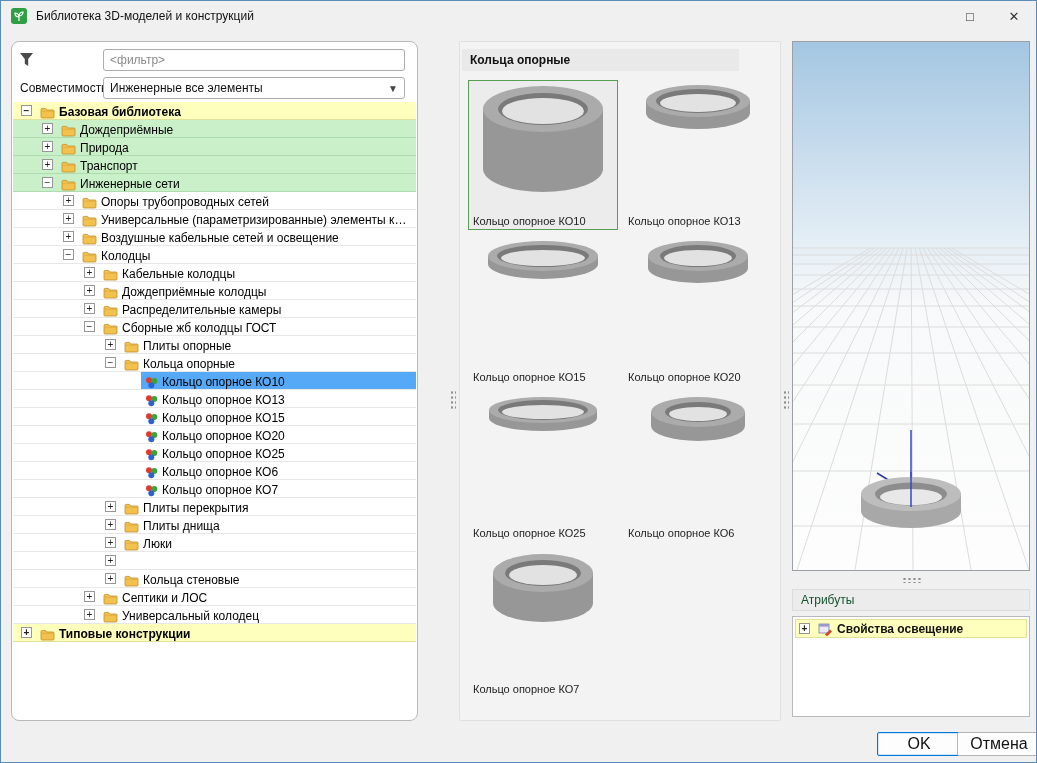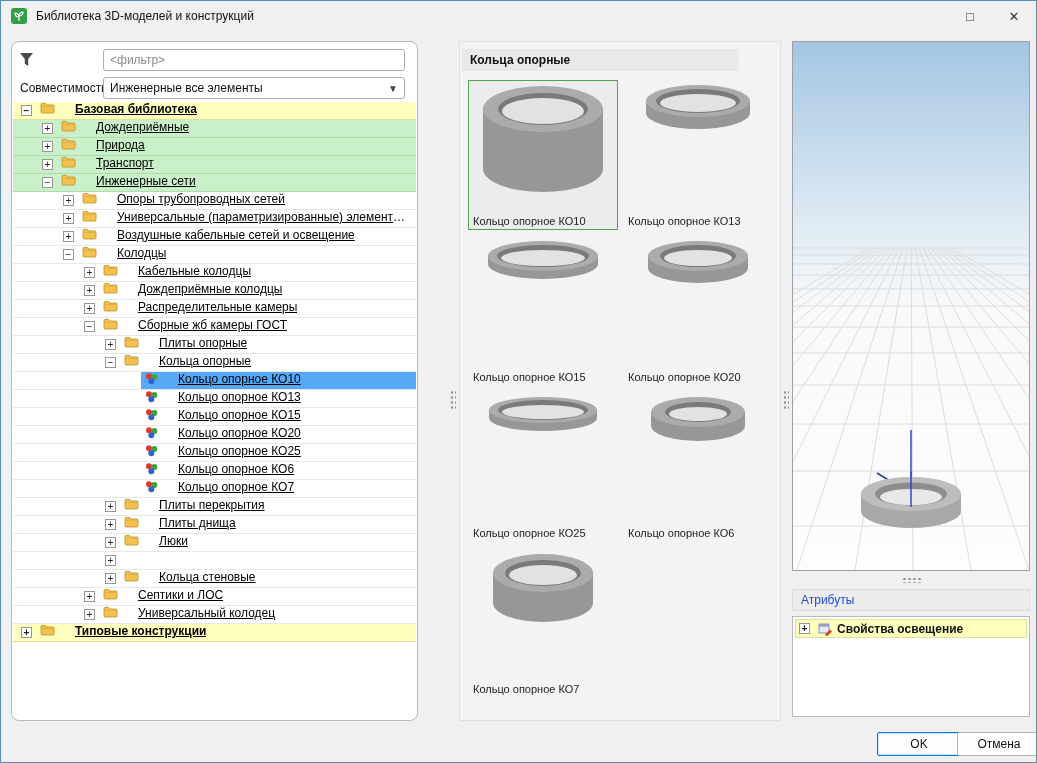--- a/index.html
+++ b/index.html
@@ -34,21 +34,21 @@
 
   
   .tree { position:absolute; top:60px; left:1px; right:1px; }
   .tree-row { display:flex; align-items:center; height:18px; font-size:12px; background:#fff;
               border-bottom:1px solid #e7e7e7; white-space:nowrap; overflow:hidden; cursor:default; }
   .tree-row.cat { background:#ffffbd; border-color:#e0e09a; font-weight:bold; }
   .tree-row.grp { background:#c9f0c9; border-color:#aedcae; }
   .expander { width:11px; height:11px; flex:none; border:1px solid #979797; background:#fff;
               font-size:10px; line-height:9px; text-align:center; color:#222; margin-right:4px; }
   .expander.invis { visibility:hidden; }
-  .row-core { flex:1; display:flex; align-items:flex-start; gap:20px; height:100%; padding:0 4px; min-width:0;text-decoration:underline; }
+  .row-core { flex:1; display:flex; align-items:flex-end; gap:4px; height:100%; padding:0 4px; min-width:0; }
   .tree-row.sel .row-core { background:#55a9f7; }
   .ticon { flex:none; display:flex; align-items:center; }
   .tlabel { overflow:hidden; text-overflow:ellipsis; }
 
   
   .grip-v { position:absolute; width:6px; height:20px;
             background-image:radial-gradient(circle,#8f8f8f 1px,transparent 1.3px);
             background-size:4px 5px; cursor:col-resize; }
   .grip-h { position:absolute; width:20px; height:6px;
             background-image:radial-gradient(circle,#8f8f8f 1px,transparent 1.3px);
@@ -64,30 +64,30 @@
   .gcell { height:150px; display:flex; flex-direction:column; border:1px solid transparent;
            padding:2px; cursor:default; }
   .gcell.sel { border:1px solid #55a055; background:#ececec; }
   .thumb { flex:1; display:flex; justify-content:center; align-items:flex-start; overflow:hidden; }
   .glabel { font-size:11px; color:#222; padding:1px 2px 0 2px; white-space:nowrap; }
 
   
   .preview-wrap { position:absolute; left:791px; top:40px; width:238px; height:530px;
                   border:1px solid #9aa0a6; background:#fff; }
   .attrs { position:absolute; left:791px; top:588px; width:238px; height:130px; }
-  .attrs-header { background:#ececec; border:1px solid #dcdcdc; font-size:12px; color:#1d4ed8;
+  .attrs-header { background:#ececec; border:1px solid #dcdcdc; font-size:12px; color:#14532d;
                   padding:3px 8px; }
   .attrs-body { margin-top:5px; background:#fff; border:1px solid #b9b9b9; height:101px; padding:2px; }
   .attrs-row { display:flex; align-items:center; gap:4px; background:#ffffbd;
                border:1px solid #e0e09a; height:19px; font-size:12px; font-weight:bold;
                padding:0 3px; color:#111; }
 
   
   .btn { position:absolute; width:84px; height:24px; background:#fdfdfd; border:1px solid #b5b5b5;
-         border-radius:2px; font-size:12px; color:#111; display:flex; align-items:center;
+         border-radius:2px; font-size:16px; color:#111; display:flex; align-items:center;
          justify-content:center; cursor:default; }
   .btn.ok { left:876px; top:731px; border-color:#0078d7; box-shadow:inset 0 0 0 1px #cfe4f7; }
   .btn.cancel { left:956px; top:731px; }
 </style>
 </head>
 <body>
 
 <div class="window">
 
   <div class="titlebar">
@@ -265,21 +265,21 @@
         </div>
         <div class="tree-row" style="padding-left: 71px;">
           <span class="expander">−</span>
           <span class="row-core">
             <span class="ticon">
               <svg width="15" height="12" viewBox="0 0 15 12">
                 <path d="M1 2.6 Q1 1.4 2.1 1.4 L5.5 1.4 L6.8 3 L13 3 Q14 3 14 3.9 L14 10 Q14 11 13 11 L2 11 Q1 11 1 10 Z" fill="#f2c14e" stroke="#c08f28" stroke-width="0.8"></path>
                 <line x1="1.5" y1="4.3" x2="13.5" y2="4.3" stroke="#e0a93e" stroke-width="0.7"></line>
               </svg>
             </span>
-            <span class="tlabel">Сборные жб камеры ГОСТ</span>
+            <span class="tlabel">Сборные жб колодцы ГОСТ</span>
           </span>
         </div>
         <div class="tree-row" style="padding-left: 92px;">
           <span class="expander">+</span>
           <span class="row-core">
             <span class="ticon">
               <svg width="15" height="12" viewBox="0 0 15 12">
                 <path d="M1 2.6 Q1 1.4 2.1 1.4 L5.5 1.4 L6.8 3 L13 3 Q14 3 14 3.9 L14 10 Q14 11 13 11 L2 11 Q1 11 1 10 Z" fill="#f2c14e" stroke="#c08f28" stroke-width="0.8"></path>
                 <line x1="1.5" y1="4.3" x2="13.5" y2="4.3" stroke="#e0a93e" stroke-width="0.7"></line>
               </svg>

